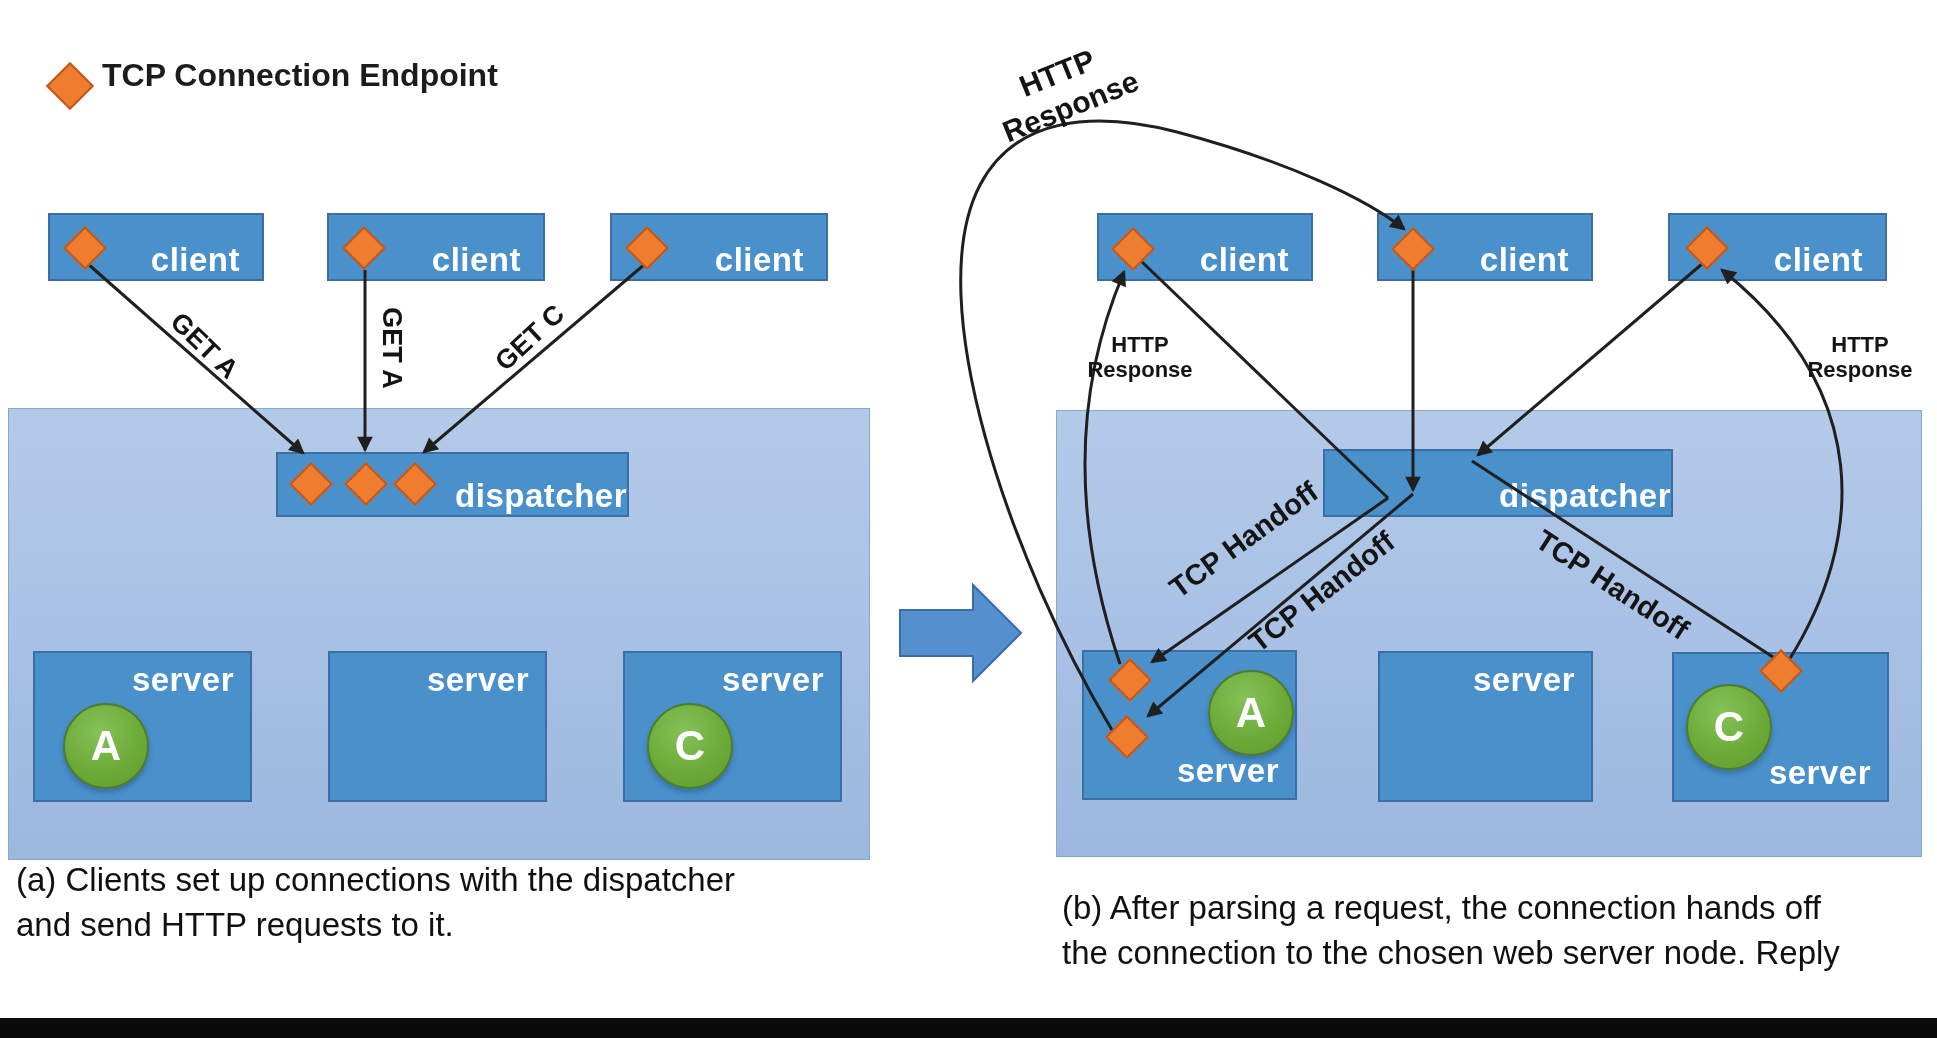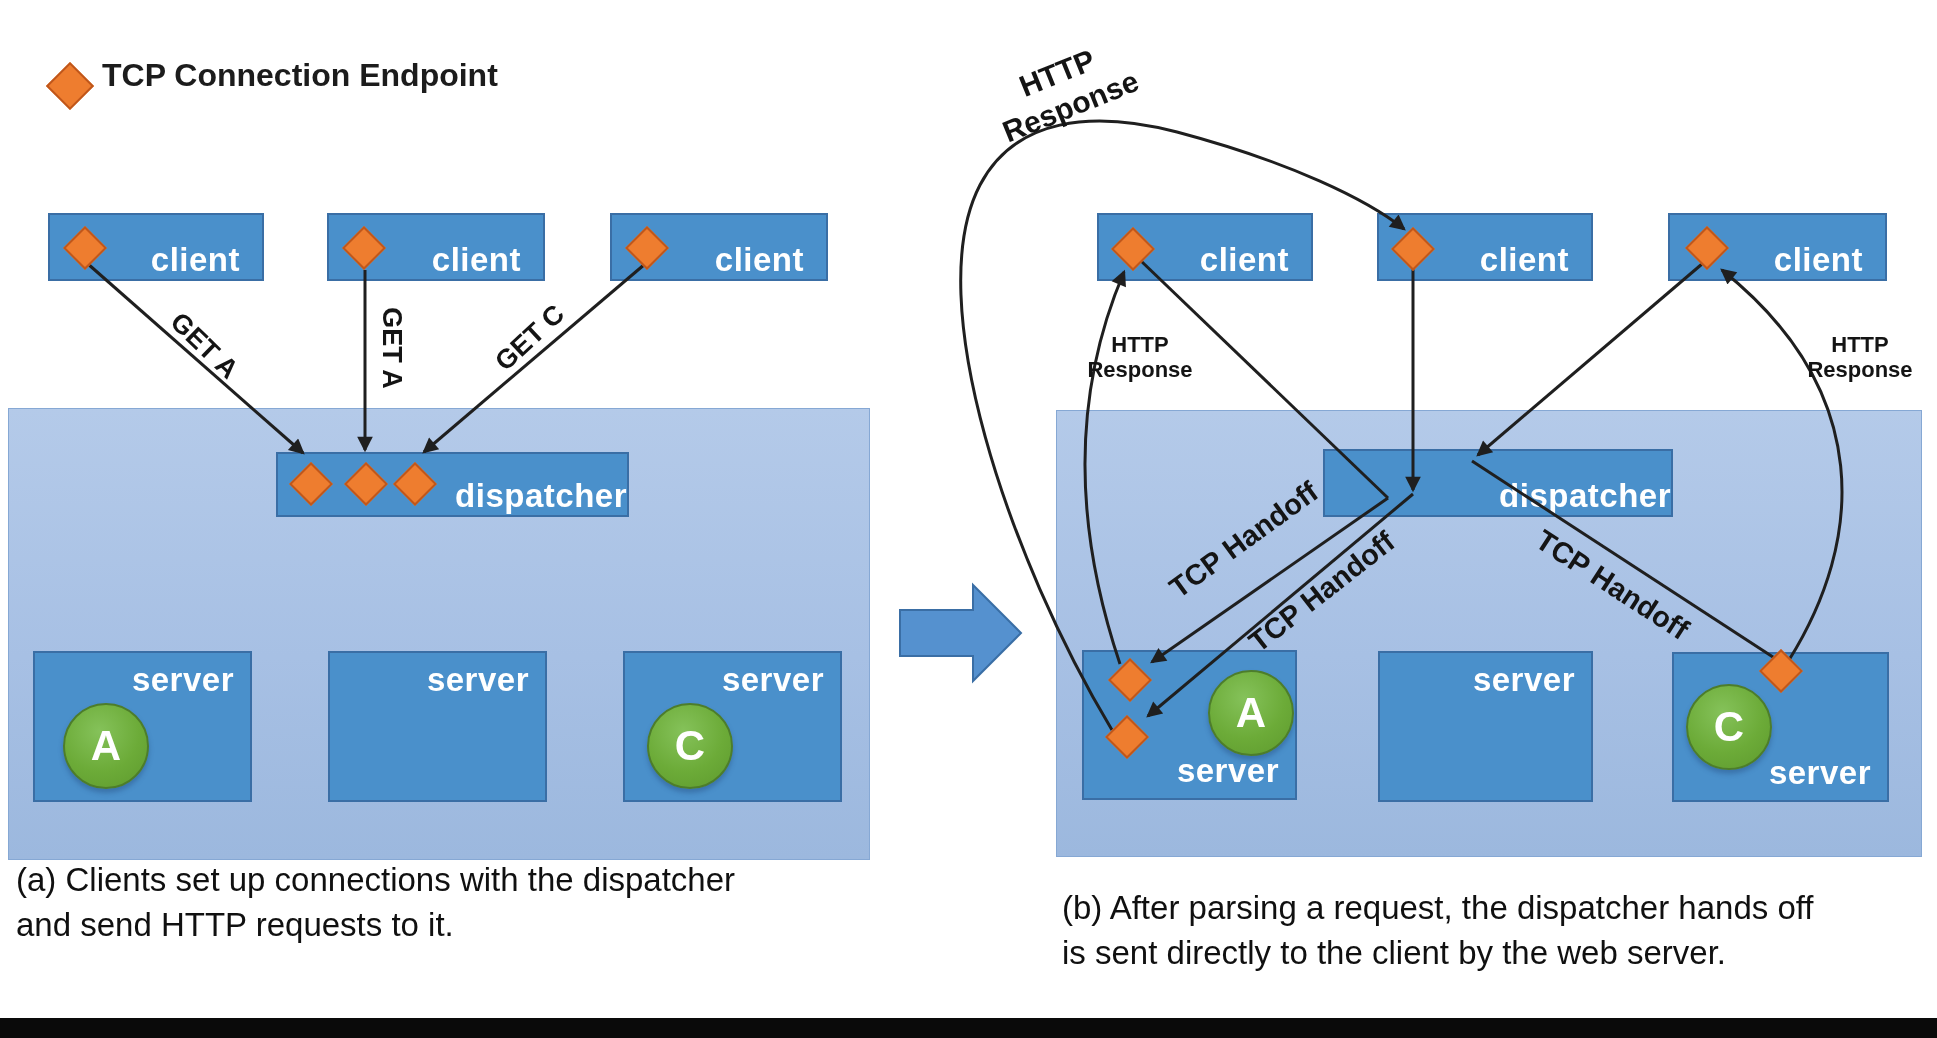--- a/index.html
+++ b/index.html
@@ -176,18 +176,18 @@
     <path d="M 1120,664 Q 1048,450 1124,272" fill="none" stroke="#1f1f1f" stroke-width="3" marker-end="url(#ah)"></path>
     <path d="M 1112,730 C 1010,560 920,300 980,185 C 1015,118 1092,110 1177,132 C 1290,162 1368,200 1404,229" fill="none" stroke="#1f1f1f" stroke-width="3" marker-end="url(#ah)"></path>
     <path d="M 1789,660 C 1864,540 1874,392 1722,270" fill="none" stroke="#1f1f1f" stroke-width="3" marker-end="url(#ah)"></path>
   </svg>
 
   <div class="caption" style="left:16px;top:858px;">
     <div>(a) Clients set up connections with the dispatcher</div>
     <div>and send HTTP requests to it.</div>
   </div>
   <div class="caption" style="left:1062px;top:886px;">
-    <div>(b) After parsing a request, the dispatcher hands off</div>
-    <div>is sent directly to the client by the web server.</div>
+    <div>(b) After parsing a request, the connection hands off</div>
+    <div>the connection to the chosen web server node. Reply</div>
   </div>
 
   <div class="bottom-bar"></div>
 </div>
 
 </body></html>

